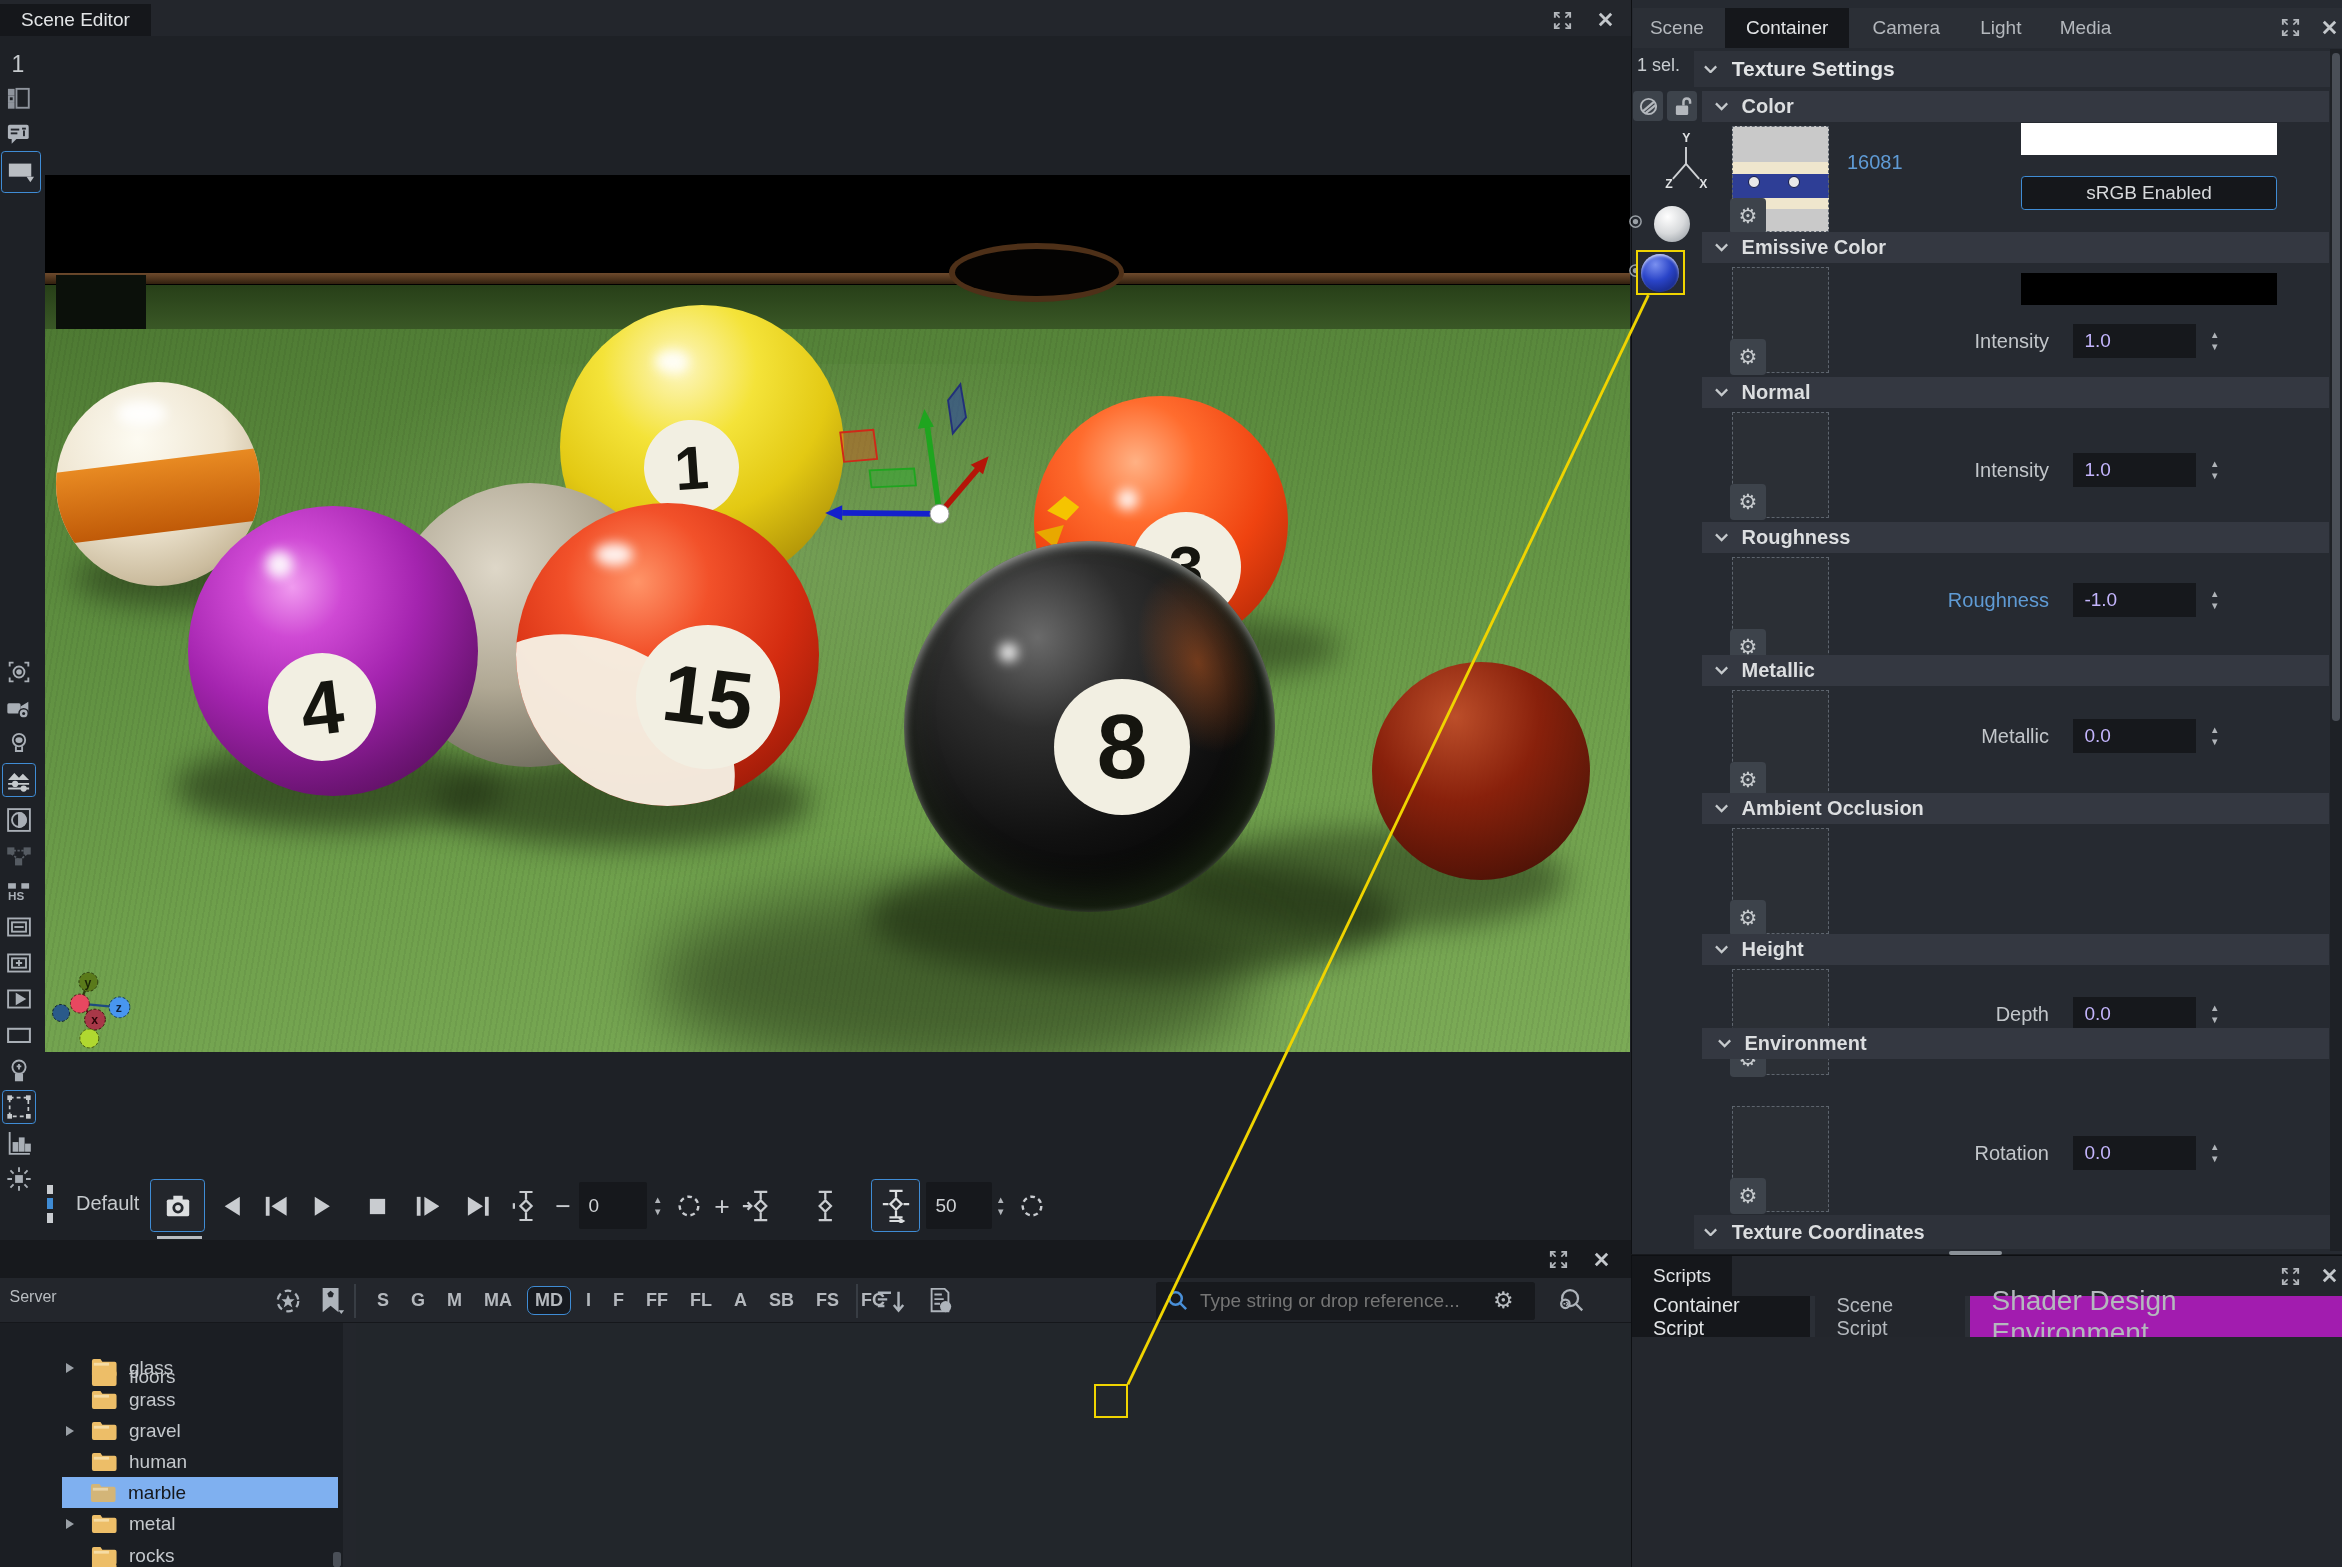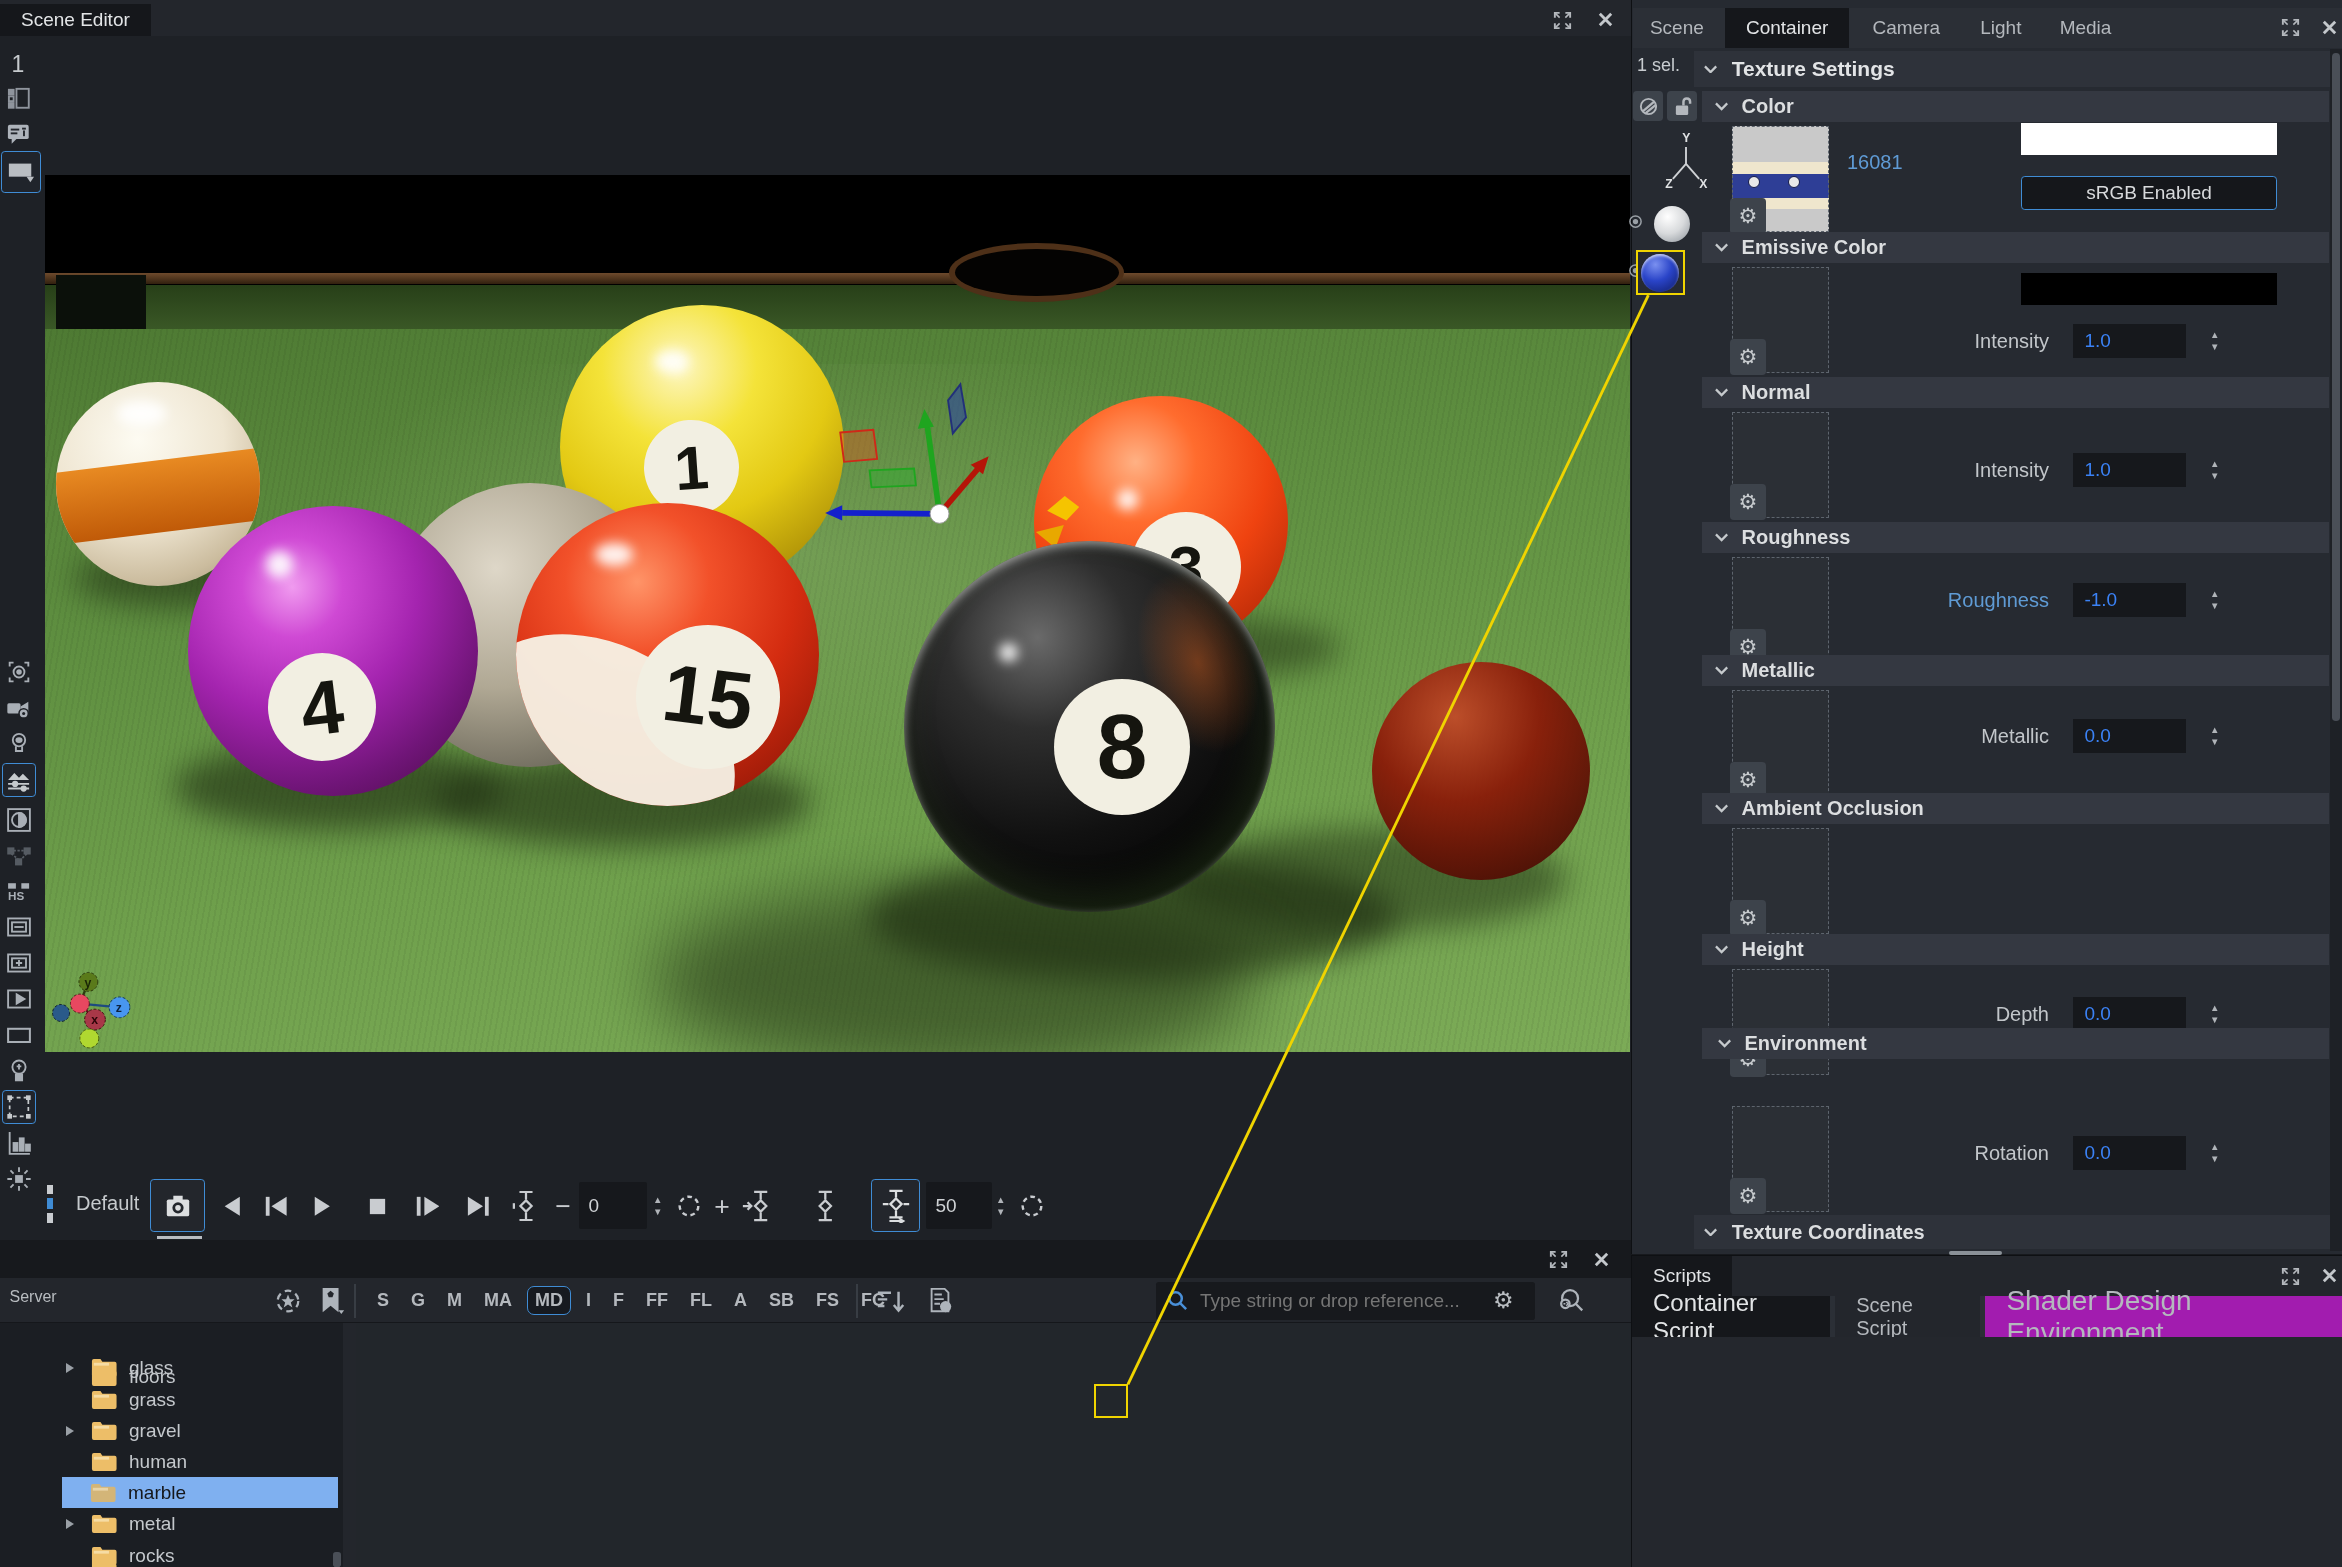--- a/index.html
+++ b/index.html
@@ -24,21 +24,21 @@
   .shadow{position:absolute;border-radius:50%;background:#1c2a10;filter:blur(15px);}
   
   .pbtn{display:flex;align-items:center;justify-content:center;color:#c9ccd0;}
   .numfld{background:#16181c;color:#cfd2d5;font-size:19px;padding-left:9.5px;display:flex;align-items:center;border-radius:1.9px;}
   .spincol{display:flex;flex-direction:column;justify-content:center;gap:2.8px;color:#b0b4b9;font-size:9.5px;line-height:9.5px;}
   .bluebox{border:1.9px solid #3f8cd5;border-radius:3.8px;background:#23262c;display:flex;align-items:center;justify-content:center;}
   .sechdr{position:absolute;left:1702px;width:627px;height:31px;background:#343841;display:flex;align-items:center;gap:13.2px;padding-left:13.2px;color:#dcdee0;font-size:20px;font-weight:700;}
   .tshdr{background:#2e323a;}
   .slot{position:absolute;left:1732px;width:97px;height:106px;background:#2b2f35;border:1.9px dashed #5d646d;}
   .gearchip{position:absolute;left:1730px;width:36px;height:36px;background:#3d434b;border-radius:3.8px;color:#c6cacd;font-size:21px;display:flex;align-items:center;justify-content:center;}
-  .fld{position:absolute;left:2073px;width:113px;height:34px;background:#16181c;color:#3b82f6;font-size:19px;display:flex;align-items:center;padding-left:11.4px;}
+  .fld{position:absolute;left:2073px;width:123px;height:34px;background:#16181c;color:#c4b5fd;font-size:19px;display:flex;align-items:center;padding-left:11.4px;}
   .spin{position:absolute;left:2210px;width:23px;height:34px;}
   .lbl{position:absolute;left:1893px;width:156px;height:34px;display:flex;align-items:center;justify-content:flex-end;color:#c2c6ca;font-size:20px;}
   .chev{flex:0 0 auto;}
   
   .folder-row{position:absolute;left:0;width:343px;height:31px;display:flex;align-items:center;color:#c4c8cc;font-size:19px;}
   .fold-arrow{position:absolute;left:66px;width:0;height:0;border-left:8.5px solid #9aa0a6;border-top:5.7px solid transparent;border-bottom:5.7px solid transparent;}
   .fold-ico{position:absolute;left:91px;top:5.7px;}
   .fold-lbl{position:absolute;left:129px;}
   .filters{display:flex;align-items:center;gap:22px;color:#b4b8bd;font-size:18px;font-weight:700;}
   .filter.active{border:1.9px solid #3f8cd5;background:#171a20;border-radius:7px;padding:2.8px 6.6px;margin:0 -6.6px;}
@@ -802,21 +802,21 @@
           <path d="M3 8 L3 3 L8 3 M14 3 L19 3 L19 8 M19 14 L19 19 L14 19 M8 19 L3 19 L3 14"></path>
           <path d="M3 3 L8 8 M19 3 L14 8 M19 19 L14 14 M3 19 L8 14" stroke-width="1.6"></path>
         </svg>
     </div>
     <div class="abs" style="left:688px;top:10.4px;">
       <svg width="19" height="19" viewBox="0 0 20 20" stroke="#c4c8cc" stroke-width="3" fill="none">
           <path d="M4 4 L16 16 M16 4 L4 16"></path>
         </svg>
     </div>
     <div class="abs" style="left:0;top:40px;width:712px;height:42px;background:#2b2f36;display:flex;">
-      <div class="tab active" style="font-size:24px;">
+      <div class="tab active" style="font-size:20px;">
           <span>Container Script</span>
         </div>
       <div class="tab" style="font-size:20px;background:#23262c;margin-left:5.7px;">
           <span>Scene Script</span>
         </div>
       <div class="tab" style="font-size:28px;background:#a21caf;margin-left:5.7px;align-items:center;">
           <span>Shader Design Environment</span>
         </div>
     </div>
     <div class="abs" style="left:0;top:81px;width:712px;height:231px;background:#24272d;"></div>

